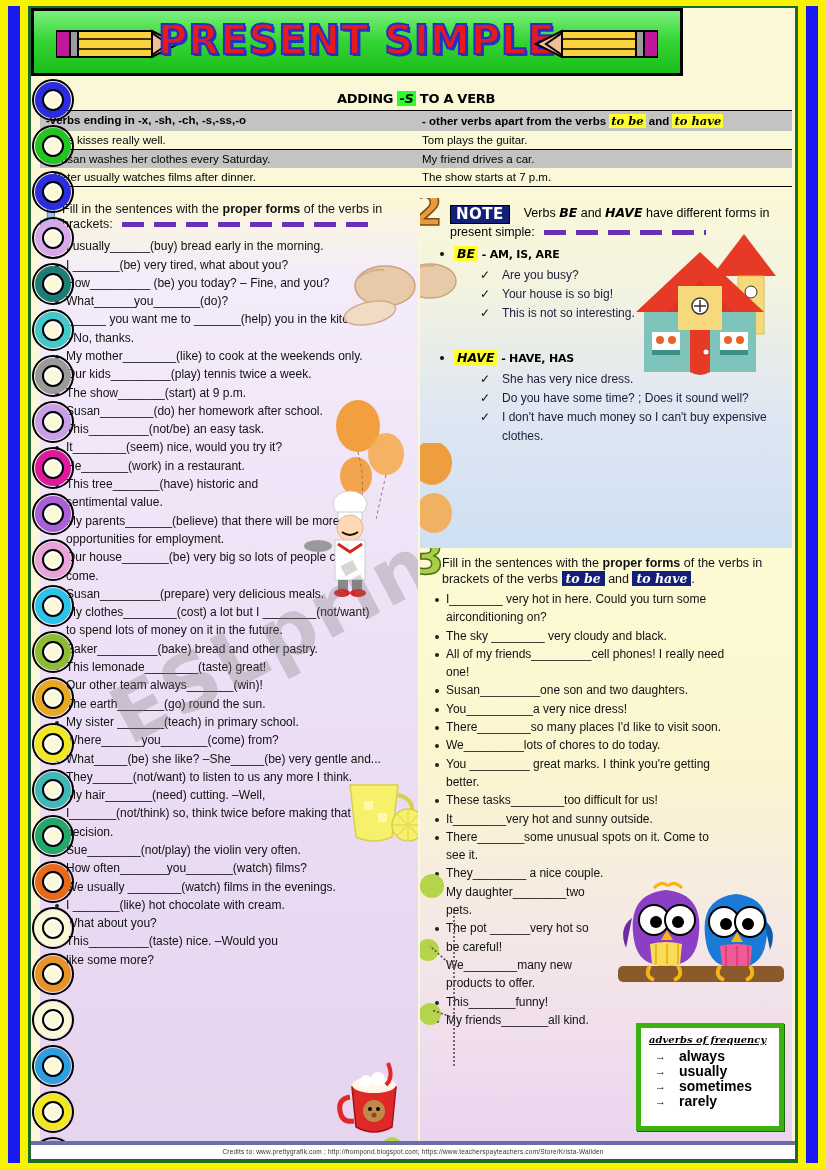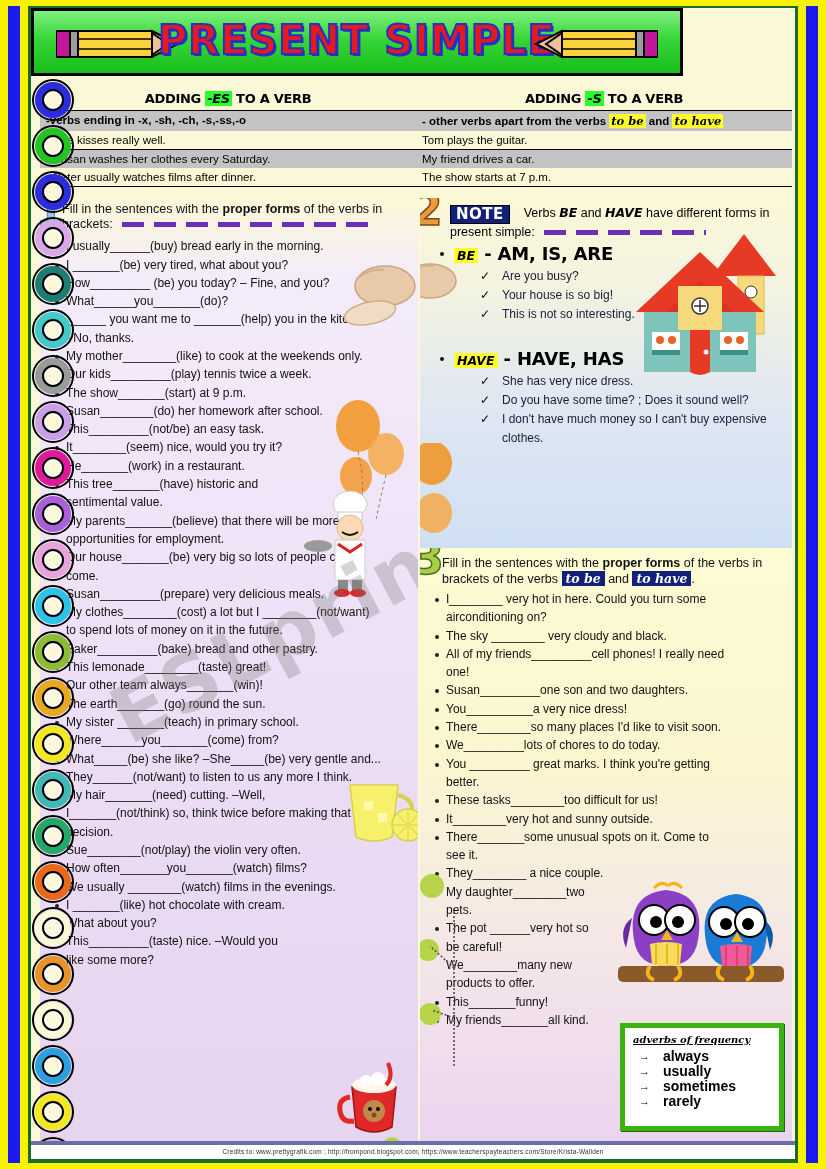--- a/index.html
+++ b/index.html
@@ -188,37 +188,37 @@
     position:relative;font-size:12.5px;line-height:18px;padding-left:16px;margin-bottom:2px;
   }
   ul.notelist > li.dot:before{
     content:"";position:absolute;left:2px;top:7px;width:4px;height:4px;
     border-radius:50%;background:#111;
   }
   .verbtag{
     background:#ffff2e;font-family:"DejaVu Sans",sans-serif;
     font-weight:bold;font-style:italic;padding:0 3px;font-size:12.5px;
   }
-  .forms{font-family:"DejaVu Sans",sans-serif;font-weight:bold;font-size:18px;letter-spacing:-0.2px;}
+  .forms{font-family:"DejaVu Sans",sans-serif;font-weight:bold;font-size:11px;letter-spacing:-0.2px;}
   ul.checks{list-style:none;margin:2px 0 0 0;padding:0 0 0 26px;}
   ul.checks li{
     position:relative;font-size:12px;line-height:19px;color:#1b1b3a;padding-left:22px;
   }
   ul.checks li:before{
     content:"\2713";position:absolute;left:0;top:0;
     font-size:12px;color:#111;
   }
   .tobe-tag{
     background:#12207a;color:#fff;font-family:"DejaVu Serif",serif;
     font-weight:bold;font-style:italic;padding:0 4px;
   }
 
   
   .adverbs{
-    position:absolute;right:8px;bottom:16px;width:164px;height:108px;
+    position:absolute;right:8px;bottom:16px;width:148px;height:108px;
     background:#fff;border:5px solid #3cb211;
     box-sizing:border-box;padding:6px 8px;
     box-shadow:1px 1px 0 #1d6b08;
   }
   .adv-title{
     font-family:"DejaVu Serif",serif;font-weight:bold;font-style:italic;
     font-size:10px;text-decoration:underline;margin-bottom:4px;
   }
   .adv-row{font-size:14px;line-height:15px;padding-left:30px;position:relative;font-weight:bold;}
   .adv-row:before{content:"\2192";position:absolute;left:6px;top:0;font-size:11px;}
@@ -424,21 +424,20 @@
         <i class="r2" style="background:#c9a0e8"></i>
         <i class="r3"></i>
         <i class="r4"></i>
       </div>
     </div>
 
   <div class="content">
 
     <div class="cmp">
       <div class="cmp-head">
-        <div><span>ADDING </span><span class="hl-green">-ES</span><span> TO A VERB</span></div>
         <div><span>ADDING </span><span class="hl-green">-S</span><span> TO A VERB</span></div>
       </div>
       <div class="cmp-row grey cmp-rule">
         <div>-verbs ending in -x, -sh, -ch, -s,-ss,-o</div>
         <div><span>- other verbs apart from the verbs </span><span class="bi hl-yellow">to be</span><span> and </span><span class="bi hl-yellow">to have</span></div>
       </div>
       <div class="cmp-row plain">
         <div>• <span>She kisses really well.</span></div>
         <div>Tom plays the guitar.</div>
       </div>

